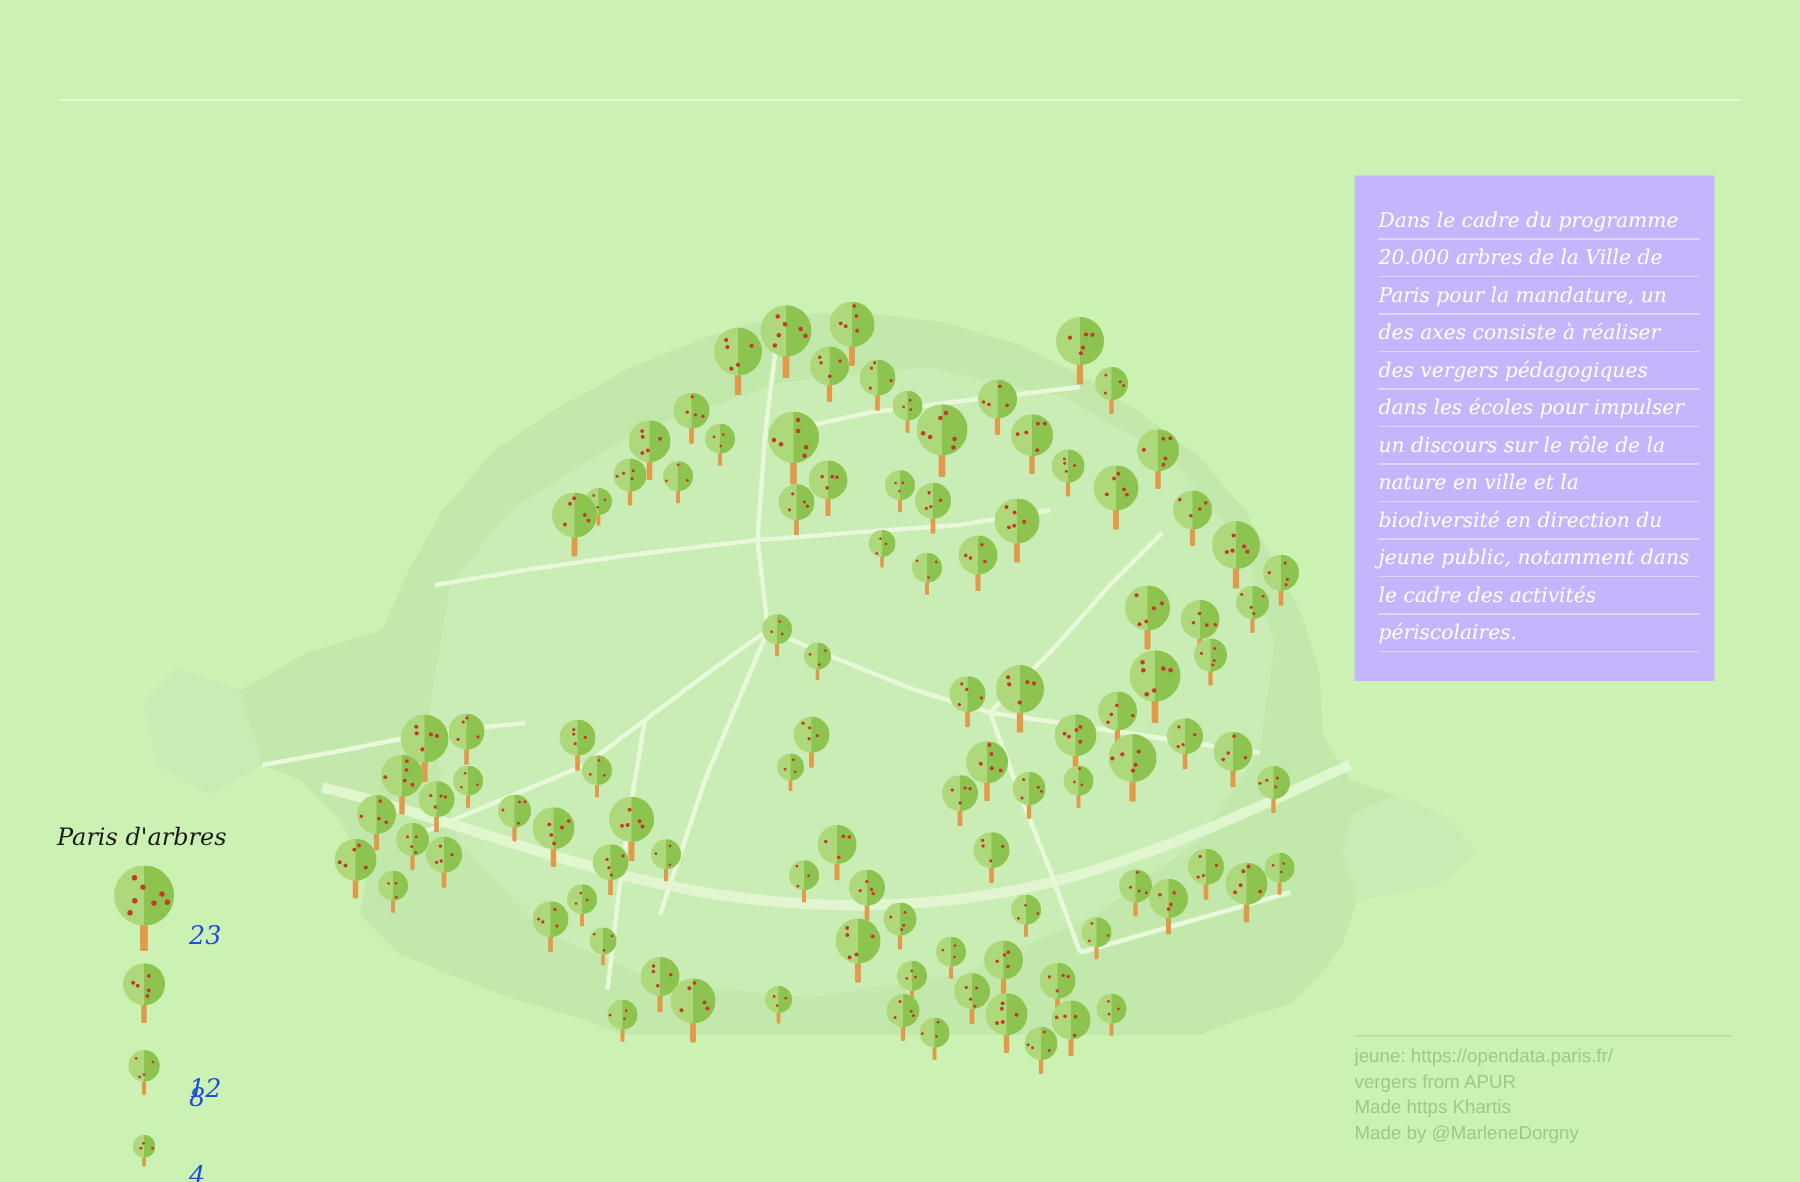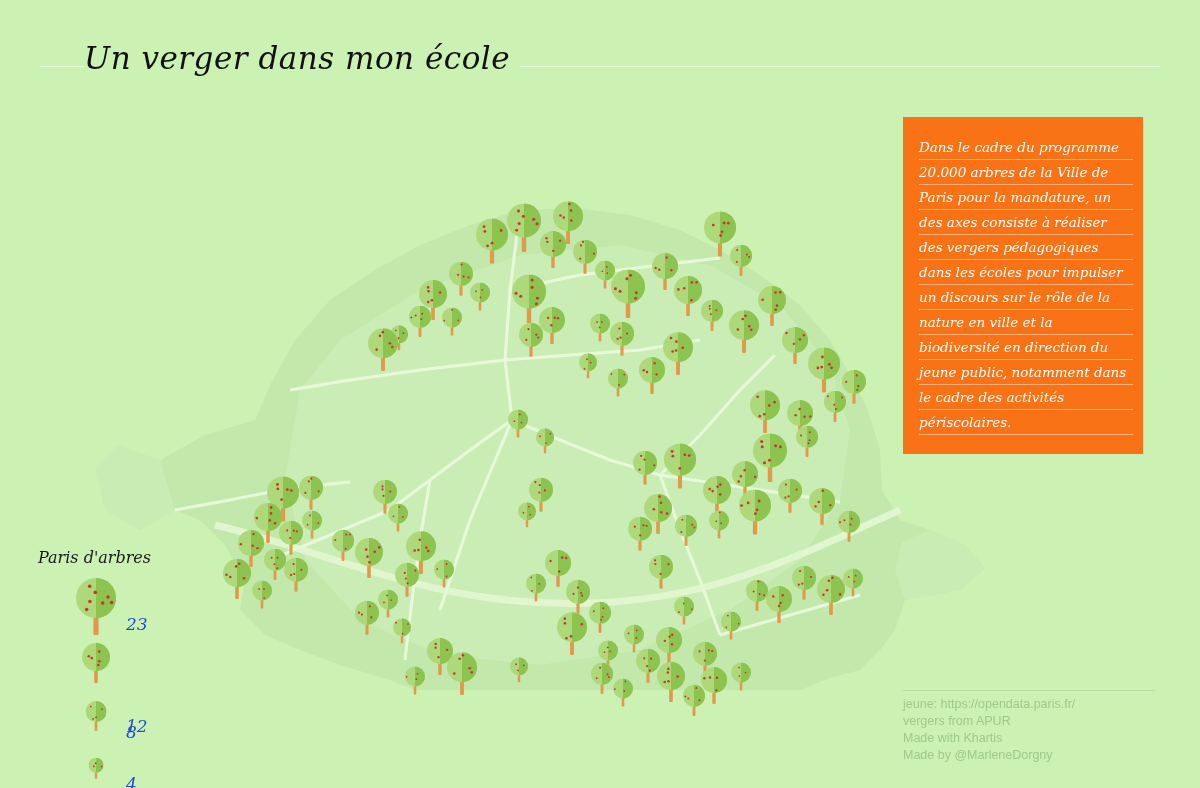--- a/index.html
+++ b/index.html
@@ -92,21 +92,21 @@
     transform: translate(-50%, -100%);
   }
 
   
   #annotation {
     position: absolute;
     left: 903px;
     top: 117px;
     width: 240px;
     height: 337px;
-    background: #f97316;
+    background: #c4b5fd;
   }
   #annotation-text {
     position: absolute;
     left: 16px;
     top: 18px;
     right: 10px;
     font-family: "DejaVu Serif", serif;
     font-style: italic;
     font-size: 13.5px;
     line-height: 25px;
@@ -139,21 +139,20 @@
     color: #9dc98a;
   }
   #source-block div { white-space: nowrap; }
 </style>
 </head>
 <body>
 
 <div id="page">
 
   <div id="title-rule"></div>
-  <div id="page-title">Un verger dans mon école</div>
 
   <div id="map-area">
     <svg id="basemap" width="1200" height="600" viewBox="0 0 1200 600">
       <g>
 
         <path d="M255,330 L205,345 L160,370 L150,400 L175,420 L200,430 L225,455
                  L245,490 L240,520 L265,545 L300,560 L340,575 L390,590 L440,610
                  L500,625 L560,640 L620,648 L680,650 L730,640 L770,620 L800,600
                  L830,588 L860,580 L880,560 L895,540 L905,510 L960,500 L985,478
                  L965,455 L930,440 L900,430 L882,400 L880,360 L868,320 L850,285
@@ -1380,17 +1379,17 @@
   </div>
 
   <div id="annotation">
     <div id="annotation-text">Dans le cadre du programme 20.000 arbres de la Ville de Paris pour la mandature, un des axes consiste à réaliser des vergers pédagogiques dans les écoles pour impulser un discours sur le rôle de la nature en ville et la biodiversité en direction du jeune public, notamment dans le cadre des activités périscolaires.</div>
   </div>
 
   <div id="source-rule"></div>
   <div id="source-block">
     <div>jeune: https://opendata.paris.fr/</div>
     <div>vergers from APUR</div>
-    <div>Made with Khartis</div>
+    <div>Made https Khartis</div>
     <div>Made by @MarleneDorgny</div>
   </div>
 
 </div>
 
 </body></html>

